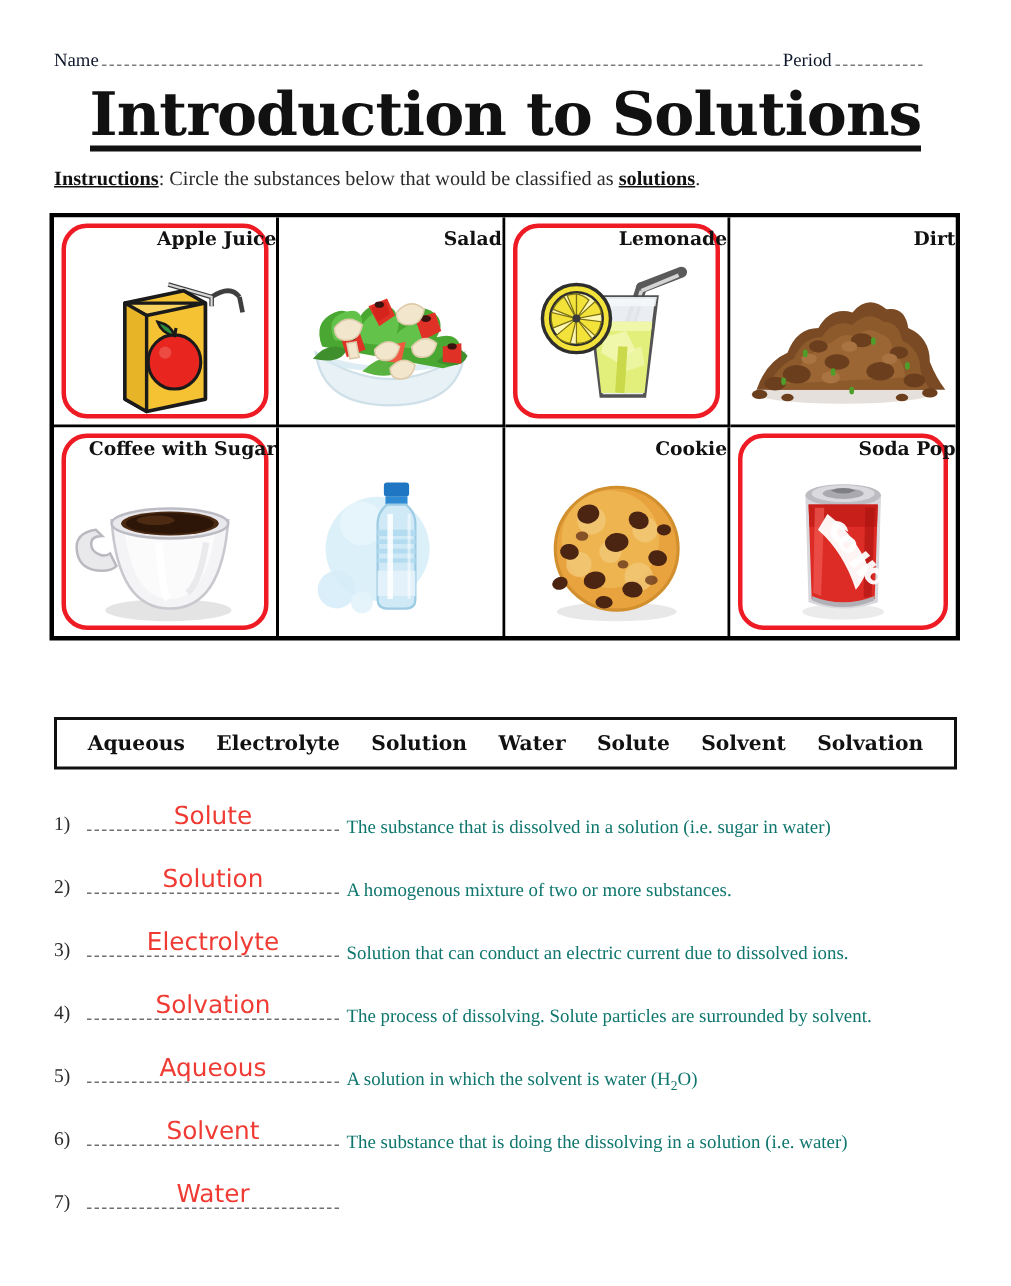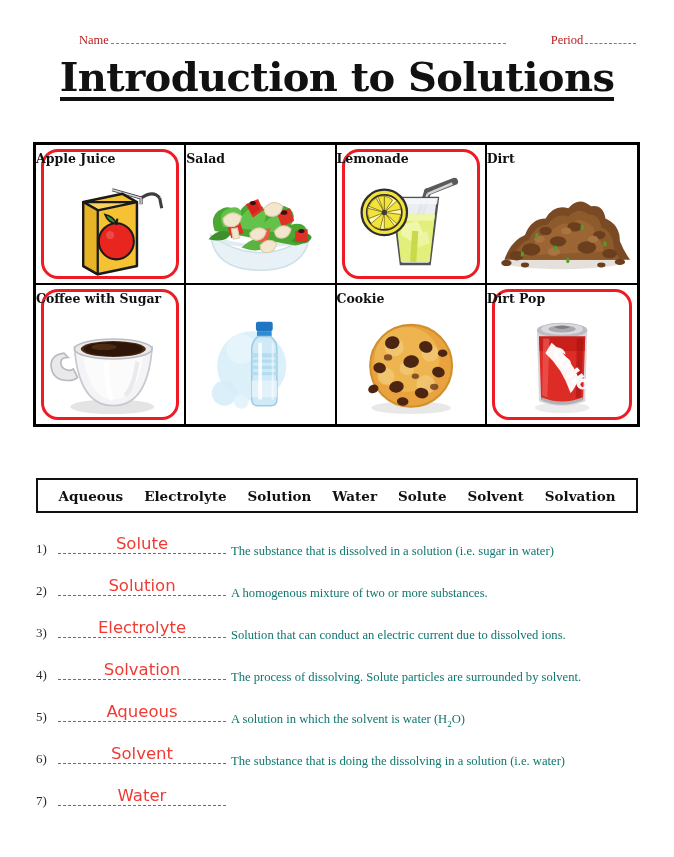--- a/index.html
+++ b/index.html
@@ -32,22 +32,21 @@
     font-size: 12.5px;
     line-height: 15px;
     display: flex;
     align-items: baseline;
     white-space: nowrap;
     color: #3a3a3a;
   }
   .namebar .lbl {
     font-family: "Liberation Serif", serif;
     font-size: 12.5px;
-    color: #b91c1c;
-    margin-left: 43px;
+    color: #0f172a;
   }
   .rule {
     display: inline-block;
     border-bottom: 1px dashed #7d7d7d;
     height: 9px;
     margin: 0 2px;
   }
   .rule.name-rule { width: 452px; }
   .rule.period-rule { width: 58px; }
 
@@ -119,21 +118,21 @@
     right: 5px; bottom: 4px;
     border: 3.5px solid #ee1b24;
     border-radius: 17px;
     pointer-events: none;
   }
   .cell-label {
     position: absolute;
     top: 6px;
     left: 0;
     width: 100%;
-    text-align: left;
+    text-align: right;
     font-family: "DejaVu Serif", "Liberation Serif", serif;
     font-weight: bold;
     font-size: 12.5px;
     color: #111111;
     z-index: 3;
     line-height: 15px;
   }
   .cell-label sub { font-size: 8.5px; }
   .art {
     position: absolute;
@@ -230,20 +229,23 @@
     <span class="lbl">Name</span>
     <span class="rule name-rule"></span>
     <span class="lbl">Period</span>
     <span class="rule period-rule"></span>
   </div>
 
   <div class="title">
     <span class="t">Introduction to Solutions</span>
   </div>
 
+  <div class="instr instr-1">
+    <span class="bu">Instructions</span><span>:</span><span> Circle the substances below that would be classified as </span><span class="bu">solutions</span><span>.</span>
+  </div>
 
   <div class="grid">
 
     <div class="cell circled">
       <div class="cell-label">Apple Juice</div>
       <div class="art">
         <svg viewBox="0 0 140 110" preserveAspectRatio="xMidYMid meet">
           <path d="M72 22 L100 30 L100 36" fill="none" stroke="#3f3f3f" stroke-width="3"></path>
           <path d="M100 30 Q112 22 118 30" fill="none" stroke="#3f3f3f" stroke-width="3"></path>
           <path d="M118 30 L120 40" fill="none" stroke="#3f3f3f" stroke-width="3"></path>
@@ -447,21 +449,21 @@
           <g fill="#6b3a1e" opacity="0.8">
             <ellipse cx="48" cy="48" rx="4" ry="3"></ellipse>
             <ellipse cx="92" cy="76" rx="4" ry="3"></ellipse>
             <ellipse cx="74" cy="66" rx="3.4" ry="2.6"></ellipse>
           </g>
         </svg>
       </div>
     </div>
 
     <div class="cell circled">
-      <div class="cell-label">Dirt Pop</div>
+      <div class="cell-label">Soda Pop</div>
       <div class="art">
         <svg viewBox="0 0 140 110" preserveAspectRatio="xMidYMid meet">
           <ellipse cx="70" cy="96" rx="26" ry="5" fill="#cccccc" opacity="0.4"></ellipse>
           <path d="M46 22 L94 22 L92 90 q-22 8 -44 0z" fill="#d8d8dc"></path>
           <ellipse cx="70" cy="22" rx="24" ry="7" fill="#bcbcc2"></ellipse>
           <ellipse cx="70" cy="21" rx="20" ry="5.4" fill="#d9d9de"></ellipse>
           <ellipse cx="70" cy="21" rx="13" ry="3.4" fill="#a9a9af"></ellipse>
           <path d="M62 19 q8 -3 16 0 q-8 4 -16 0z" fill="#7e7e85"></path>
           <path d="M48 28 L92 28 L90 88 q-20 7 -40 0z" fill="#dd2b26"></path>
           <path d="M48 28 L92 28 L91.4 42 L48.6 42z" fill="#c81f1b"></path>

